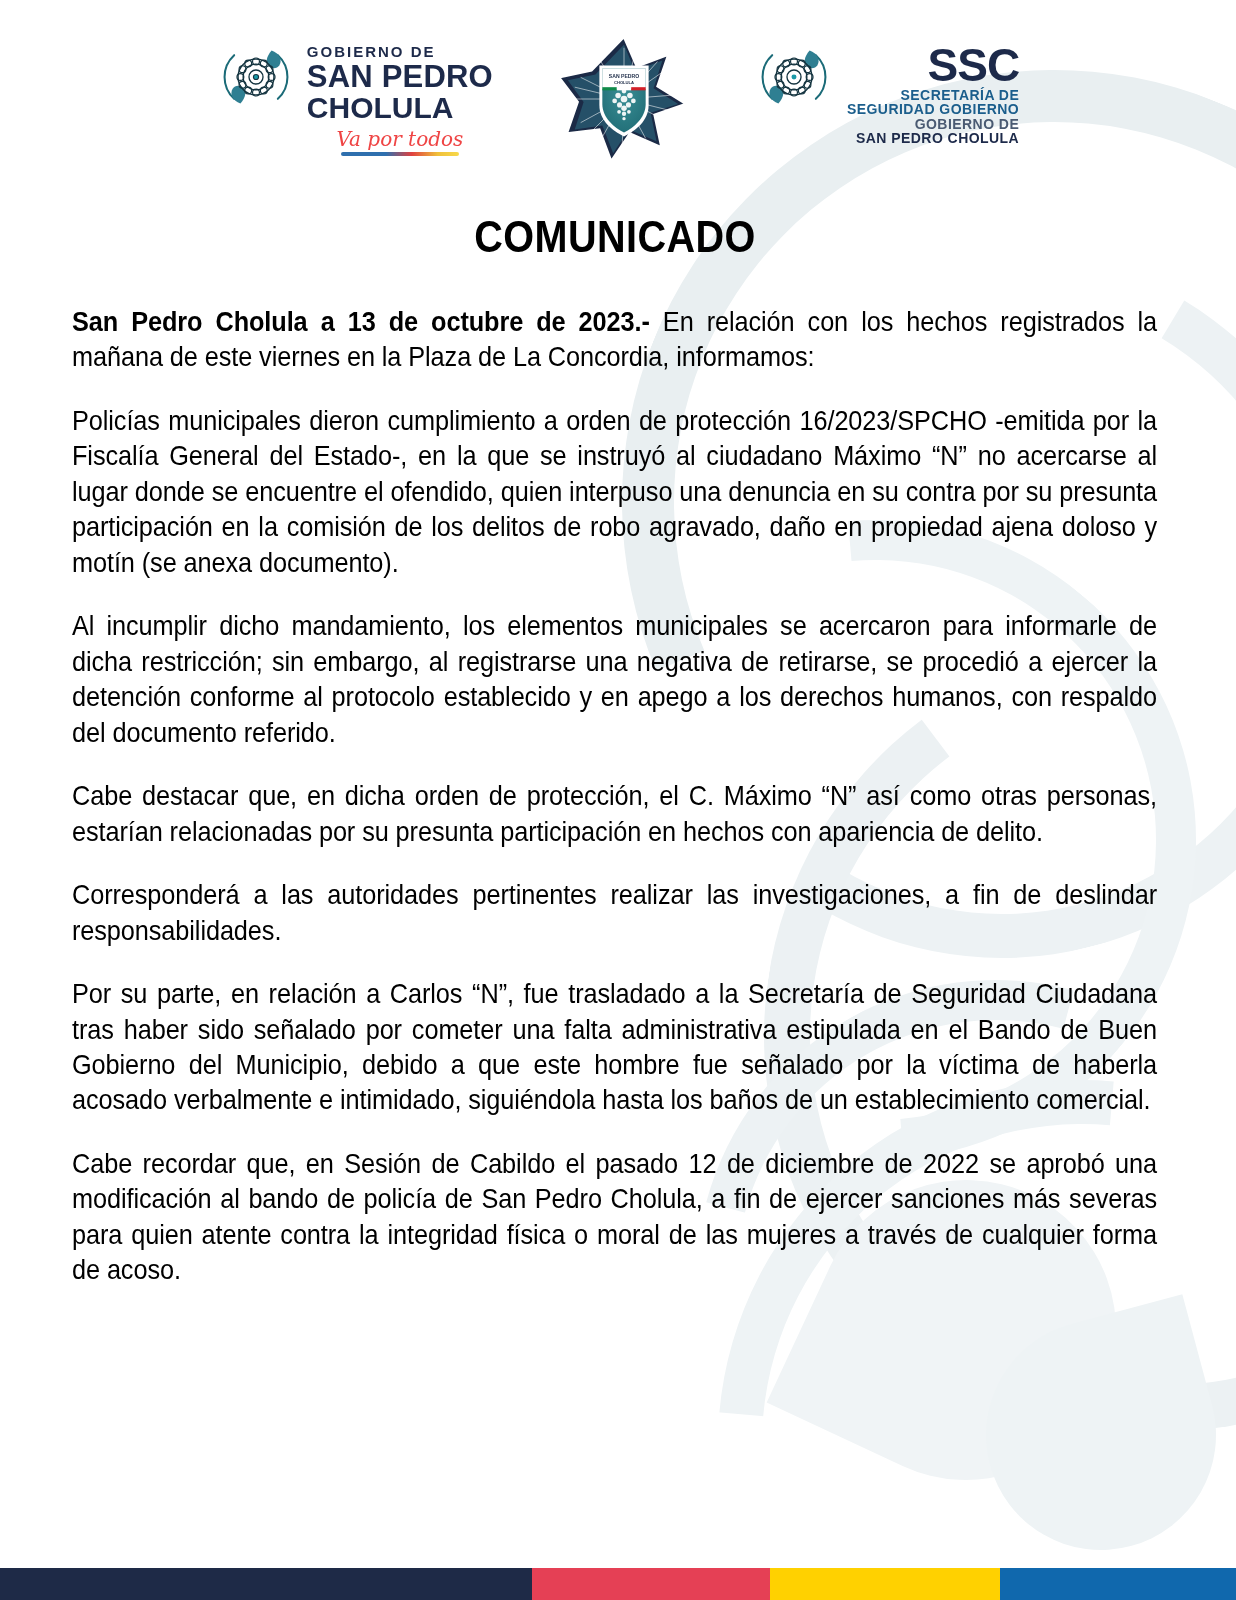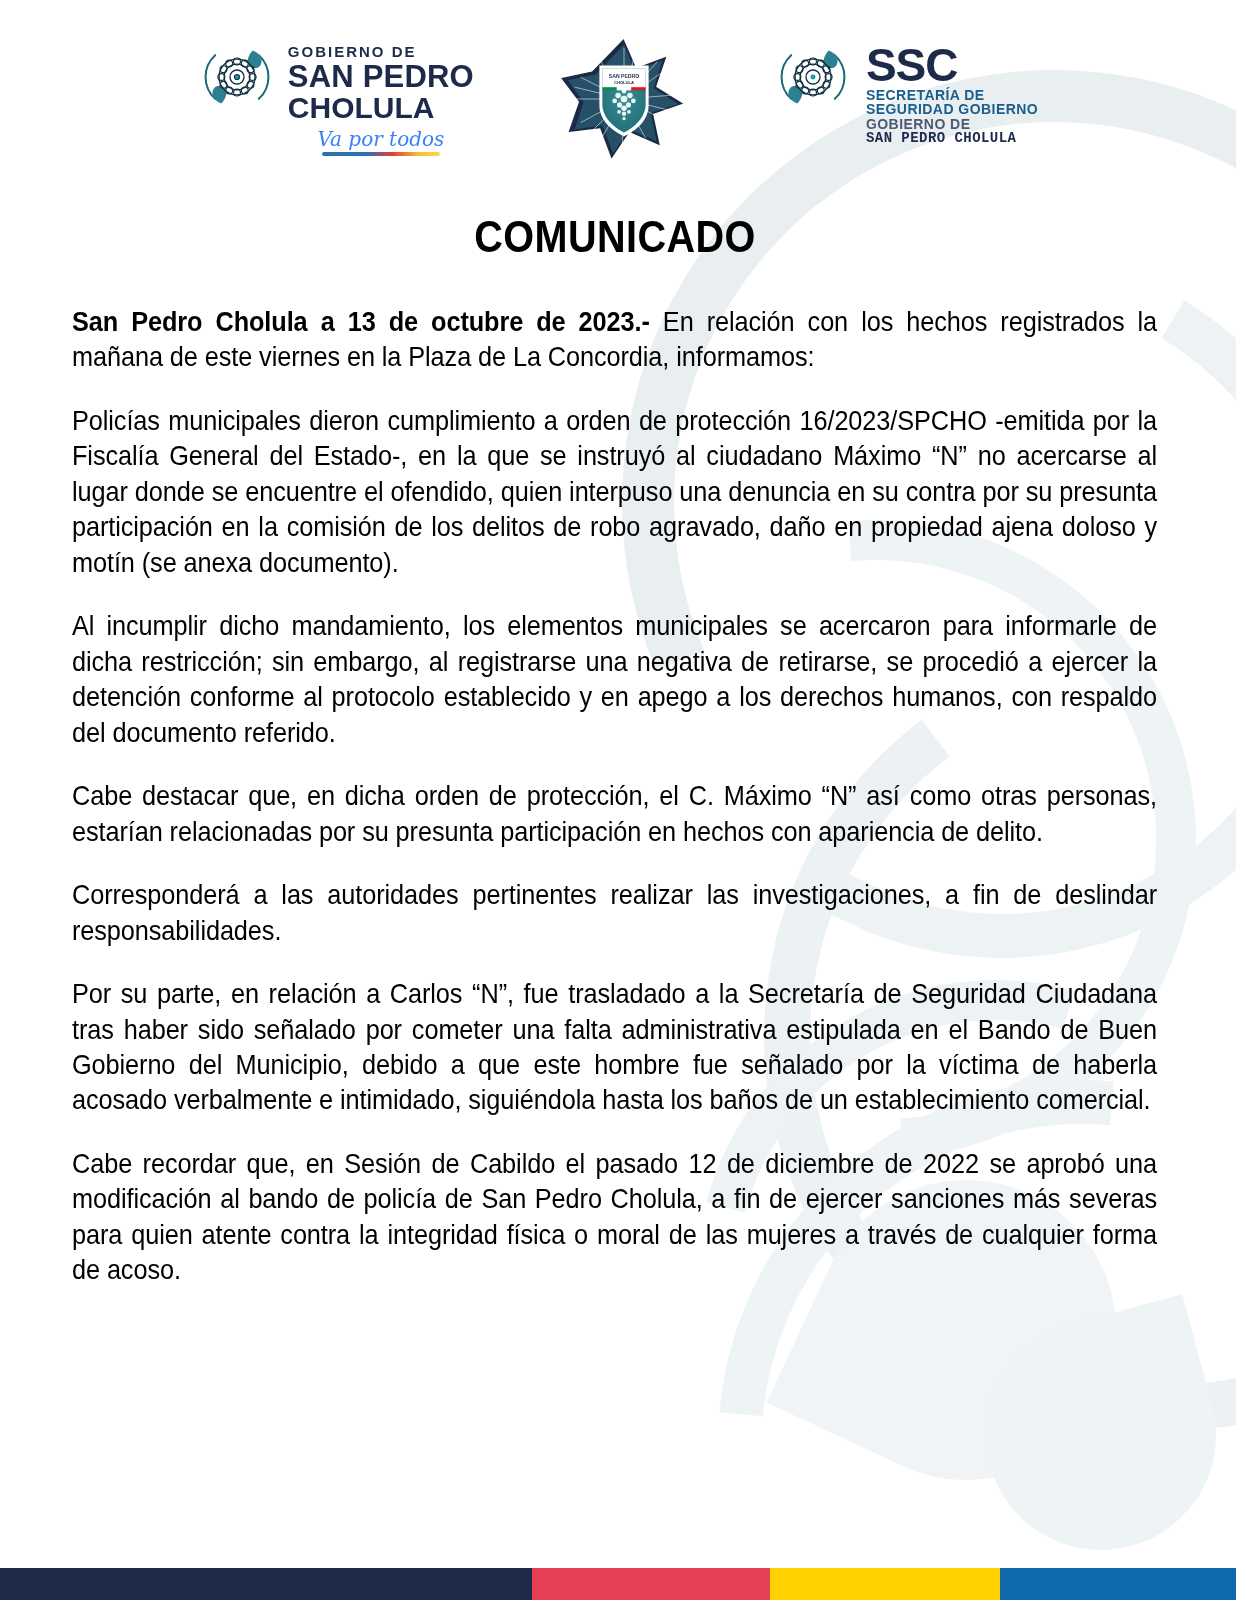--- a/index.html
+++ b/index.html
@@ -91,21 +91,21 @@
     transform: rotate(-15deg);
   }
 
   
   .header {
     position: relative;
     z-index: 2;
     display: flex;
     align-items: flex-start;
     justify-content: center;
-    gap: 81px;
+    gap: 62px;
     padding: 38px 0 0 0;
     height: 150px;
     box-sizing: border-box;
   }
 
   
   .gov-logo {
     display: flex;
     align-items: flex-start;
     gap: 12px;
@@ -139,21 +139,21 @@
     font-size: 30px;
     font-weight: 700;
     color: #1d2a4a;
     margin-top: 1px;
     font-family: "Liberation Sans", sans-serif;
   }
   .gov-slogan {
     font-family: "DejaVu Serif", serif;
     font-style: italic;
     font-size: 20px;
-    color: #3b82f6;
+    color: #ef4444;
     margin-top: 6px;
     text-align: center;
     position: relative;
   }
   .slogan-underline {
     height: 4px;
     width: 118px;
     margin: 3px auto 0 auto;
     background: linear-gradient(90deg, #2e6fae 0%, #2e6fae 38%, #e0413f 60%, #f0c03a 82%, #f7d94a 100%);
     border-radius: 2px;
@@ -166,38 +166,39 @@
     position: relative;
     flex: none;
     margin-top: -4px;
   }
 
   
   .ssc-logo {
     display: flex;
     align-items: flex-start;
     gap: 14px;
+    text-align: right;
   }
   .ssc-text { line-height: 1; padding-top: 4px; }
   .ssc-big {
     font-size: 46px;
     font-weight: 700;
     color: #1d2a4a;
     letter-spacing: -1px;
     font-family: "Liberation Sans", sans-serif;
   }
   .ssc-sub1, .ssc-sub2, .ssc-sub3, .ssc-sub4 {
     font-size: 14px;
     font-weight: 700;
     letter-spacing: 0.45px;
     font-family: "Liberation Sans", sans-serif;
   }
   .ssc-sub1, .ssc-sub2 { color: #1b5e8c; }
   .ssc-sub3 { color: #4a5a72; font-weight: 600; margin-top: 1px; }
-  .ssc-sub4 { color: #1d2a4a; font-family: Liberation Mono, monospace; }
+  .ssc-sub4 { color: #1d2a4a; }
 
   
   .doc {
     position: relative;
     z-index: 2;
     padding: 0 78px 0 72px;
   }
   .doc-title {
     text-align: center;
     font-size: 44px;

